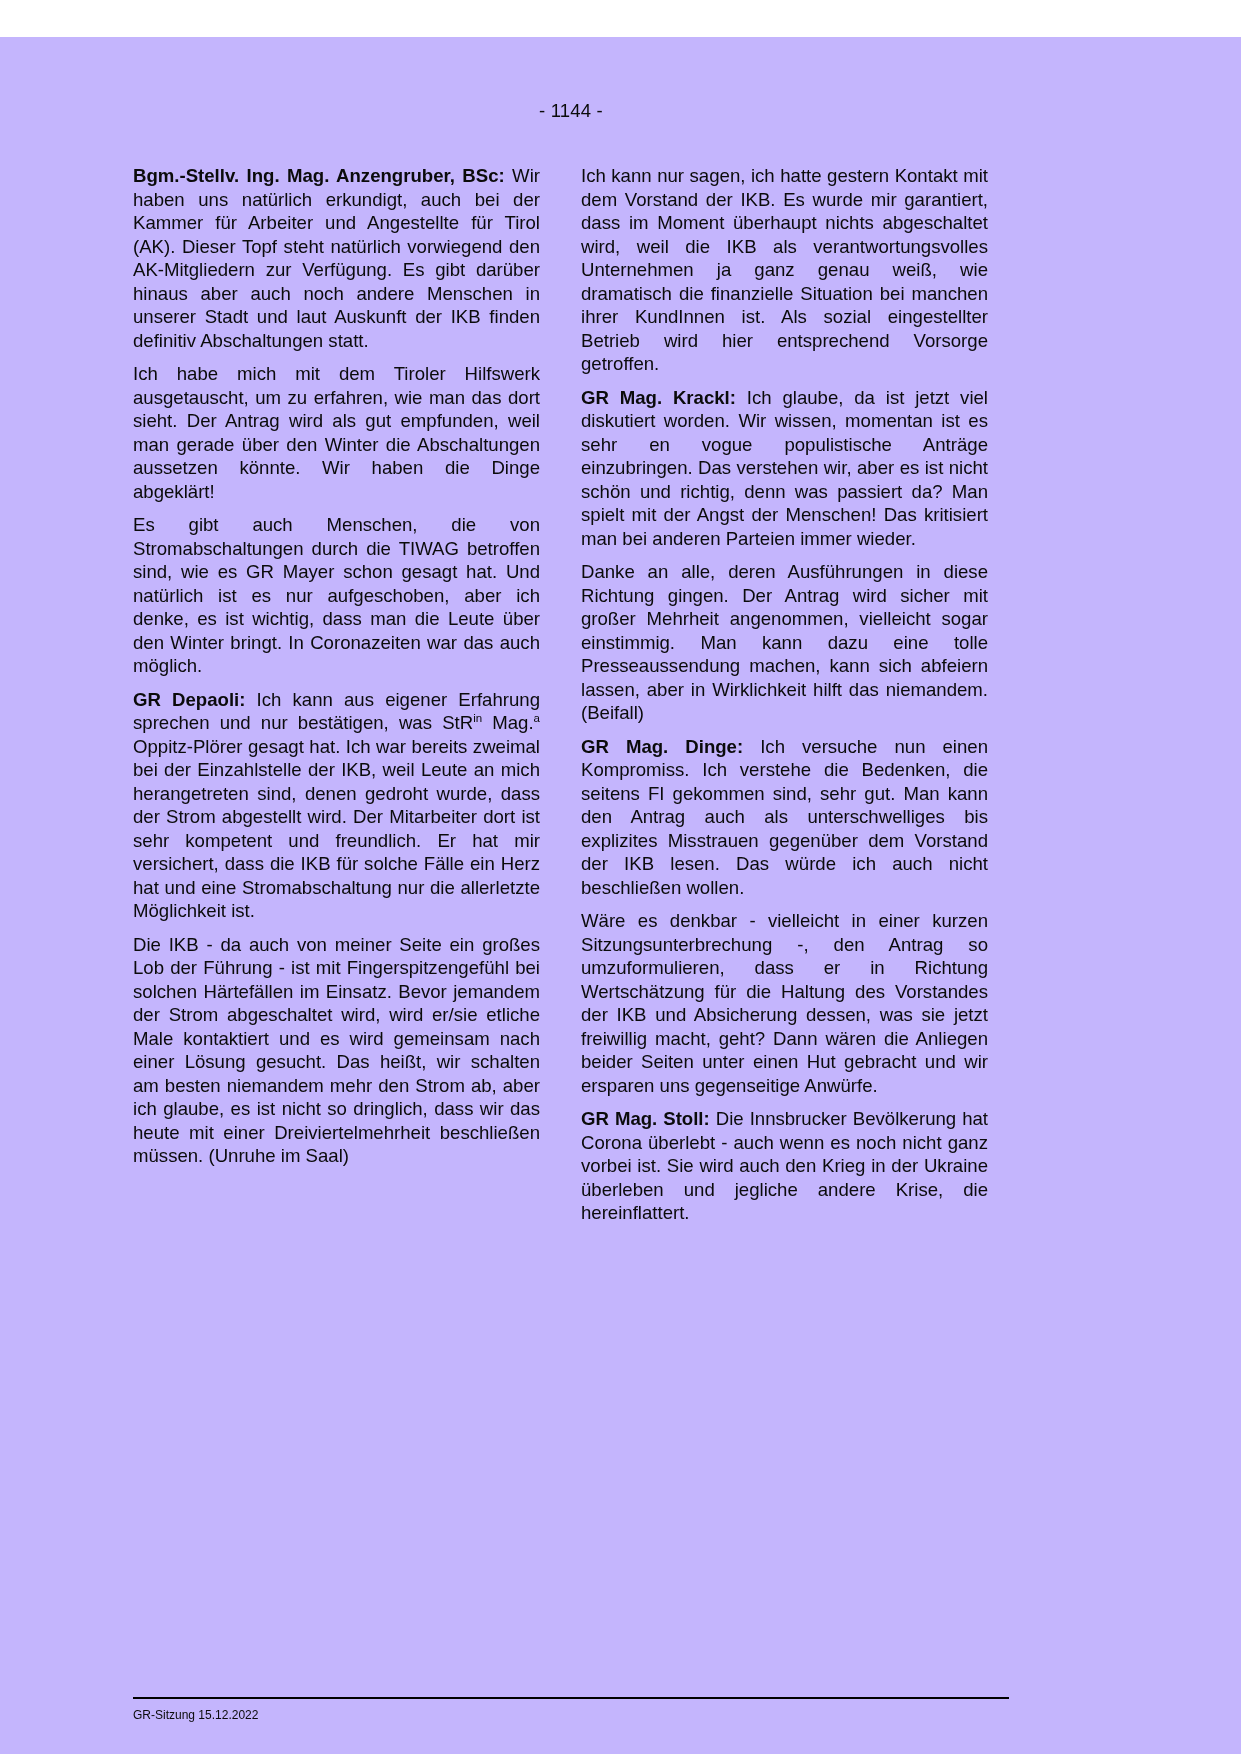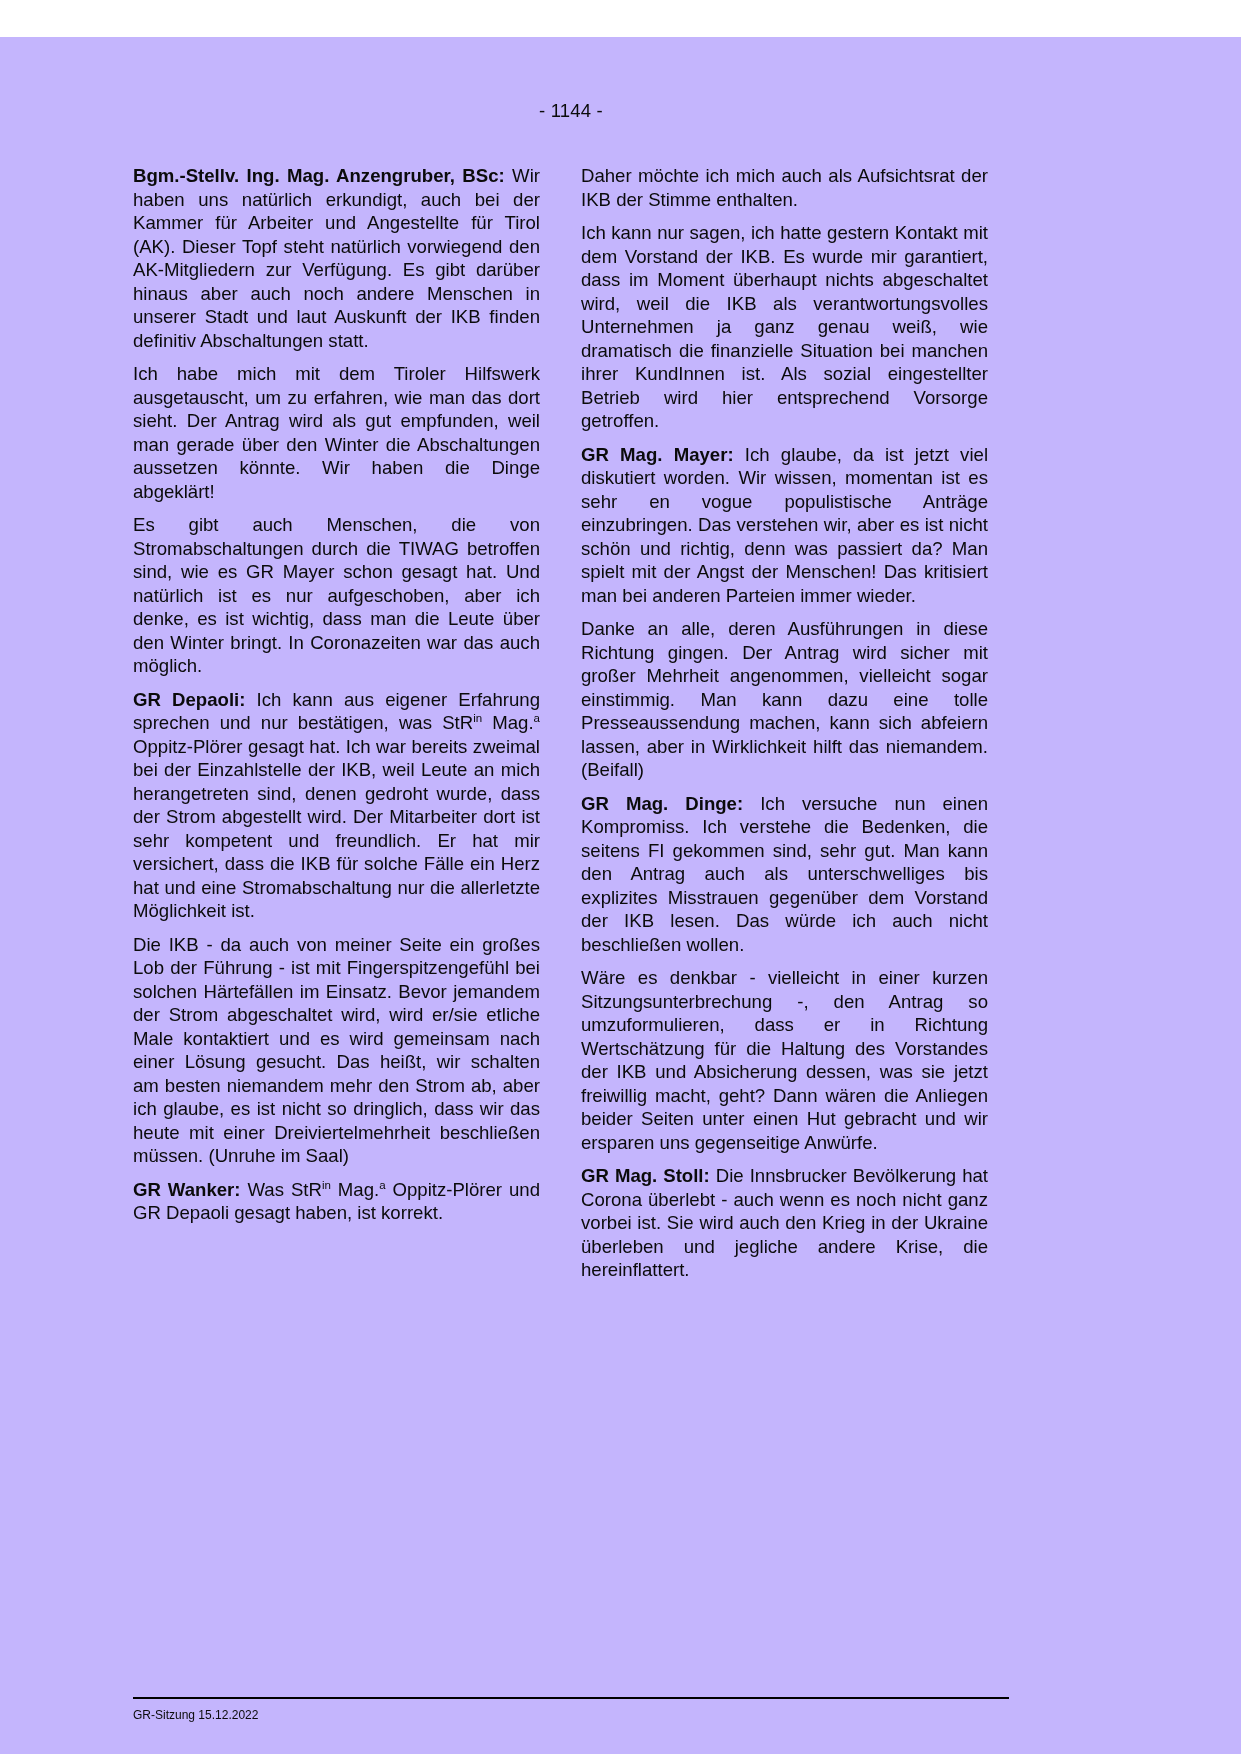--- a/index.html
+++ b/index.html
@@ -70,26 +70,24 @@
 <div class="page">
   <div class="page-number">- 1144 -</div>
 
   <div class="columns">
     <div class="column">
         <p><span class="bold">Bgm.-Stellv. Ing. Mag. Anzengruber, BSc:</span><span> Wir haben uns natürlich erkundigt, auch bei der Kammer für Arbeiter und Angestellte für Tirol (AK). Dieser Topf steht natürlich vorwiegend den AK-Mitgliedern zur Verfügung. Es gibt darüber hinaus aber auch noch andere Menschen in unserer Stadt und laut Auskunft der IKB finden definitiv Abschaltungen statt.</span></p>
         <p><span>Ich habe mich mit dem Tiroler Hilfswerk ausgetauscht, um zu erfahren, wie man das dort sieht. Der Antrag wird als gut empfunden, weil man gerade über den Winter die Abschaltungen aussetzen könnte. Wir haben die Dinge abgeklärt!</span></p>
         <p><span>Es gibt auch Menschen, die von Stromabschaltungen durch die TIWAG betroffen sind, wie es GR Mayer schon gesagt hat. Und natürlich ist es nur aufgeschoben, aber ich denke, es ist wichtig, dass man die Leute über den Winter bringt. In Coronazeiten war das auch möglich.</span></p>
         <p><span class="bold">GR Depaoli:</span><span> Ich kann aus eigener Erfahrung sprechen und nur bestätigen, was StR</span><sup>in</sup><span> Mag.</span><sup>a</sup><span> Oppitz-Plörer gesagt hat. Ich war bereits zweimal bei der Einzahlstelle der IKB, weil Leute an mich herangetreten sind, denen gedroht wurde, dass der Strom abgestellt wird. Der Mitarbeiter dort ist sehr kompetent und freundlich. Er hat mir versichert, dass die IKB für solche Fälle ein Herz hat und eine Stromabschaltung nur die allerletzte Möglichkeit ist.</span></p>
         <p><span>Die IKB - da auch von meiner Seite ein großes Lob der Führung - ist mit Fingerspitzengefühl bei solchen Härtefällen im Einsatz. Bevor jemandem der Strom abgeschaltet wird, wird er/sie etliche Male kontaktiert und es wird gemeinsam nach einer Lösung gesucht. Das heißt, wir schalten am besten niemandem mehr den Strom ab, aber ich glaube, es ist nicht so dringlich, dass wir das heute mit einer Dreiviertelmehrheit beschließen müssen. (Unruhe im Saal)</span></p>
-        <p><span class="bold">GR Wanker:</span><span> Was StR</span><sup>in</sup><span> Mag.</span><sup>a</sup><span> Oppitz-Plörer und GR Depaoli gesagt haben, ist korrekt.</span></p>
       </div>
     <div class="column">
-        <p><span>Daher möchte ich mich auch als Aufsichtsrat der IKB der Stimme enthalten.</span></p>
         <p><span>Ich kann nur sagen, ich hatte gestern Kontakt mit dem Vorstand der IKB. Es wurde mir garantiert, dass im Moment überhaupt nichts abgeschaltet wird, weil die IKB als verantwortungsvolles Unternehmen ja ganz genau weiß, wie dramatisch die finanzielle Situation bei manchen ihrer KundInnen ist. Als sozial eingestellter Betrieb wird hier entsprechend Vorsorge getroffen.</span></p>
-        <p><span class="bold">GR Mag. Mayer:</span><span> Ich glaube, da ist jetzt viel diskutiert worden. Wir wissen, momentan ist es sehr en vogue populistische Anträge einzubringen. Das verstehen wir, aber es ist nicht schön und richtig, denn was passiert da? Man spielt mit der Angst der Menschen! Das kritisiert man bei anderen Parteien immer wieder.</span></p>
+        <p><span class="bold">GR Mag. Krackl:</span><span> Ich glaube, da ist jetzt viel diskutiert worden. Wir wissen, momentan ist es sehr en vogue populistische Anträge einzubringen. Das verstehen wir, aber es ist nicht schön und richtig, denn was passiert da? Man spielt mit der Angst der Menschen! Das kritisiert man bei anderen Parteien immer wieder.</span></p>
         <p><span>Danke an alle, deren Ausführungen in diese Richtung gingen. Der Antrag wird sicher mit großer Mehrheit angenommen, vielleicht sogar einstimmig. Man kann dazu eine tolle Presseaussendung machen, kann sich abfeiern lassen, aber in Wirklichkeit hilft das niemandem. (Beifall)</span></p>
         <p><span class="bold">GR Mag. Dinge:</span><span> Ich versuche nun einen Kompromiss. Ich verstehe die Bedenken, die seitens FI gekommen sind, sehr gut. Man kann den Antrag auch als unterschwelliges bis explizites Misstrauen gegenüber dem Vorstand der IKB lesen. Das würde ich auch nicht beschließen wollen.</span></p>
         <p><span>Wäre es denkbar - vielleicht in einer kurzen Sitzungsunterbrechung -, den Antrag so umzuformulieren, dass er in Richtung Wertschätzung für die Haltung des Vorstandes der IKB und Absicherung dessen, was sie jetzt freiwillig macht, geht? Dann wären die Anliegen beider Seiten unter einen Hut gebracht und wir ersparen uns gegenseitige Anwürfe.</span></p>
         <p><span class="bold">GR Mag. Stoll:</span><span> Die Innsbrucker Bevölkerung hat Corona überlebt - auch wenn es noch nicht ganz vorbei ist. Sie wird auch den Krieg in der Ukraine überleben und jegliche andere Krise, die hereinflattert.</span></p>
       </div>
   </div>
 
   <div class="footer">
     <div class="footer-rule"></div>
     <div class="footer-text">GR-Sitzung 15.12.2022</div>

